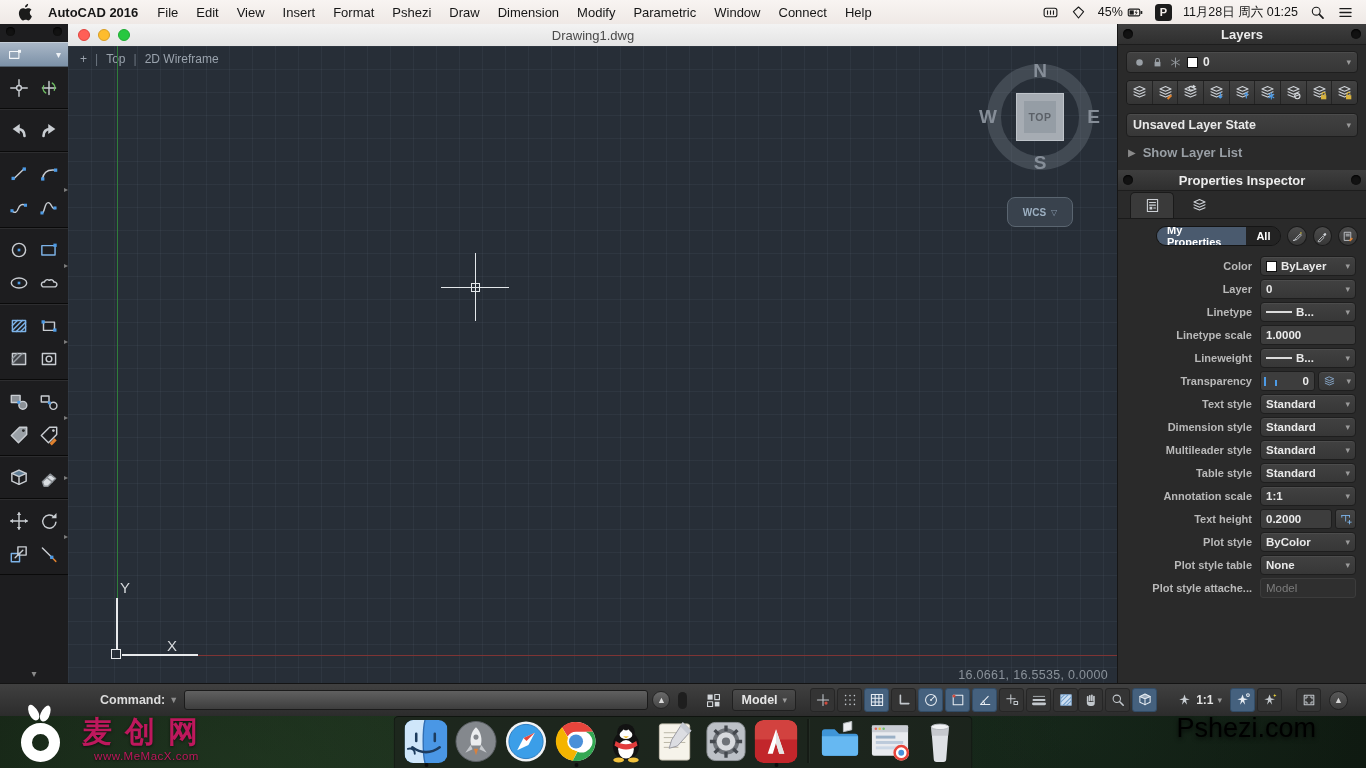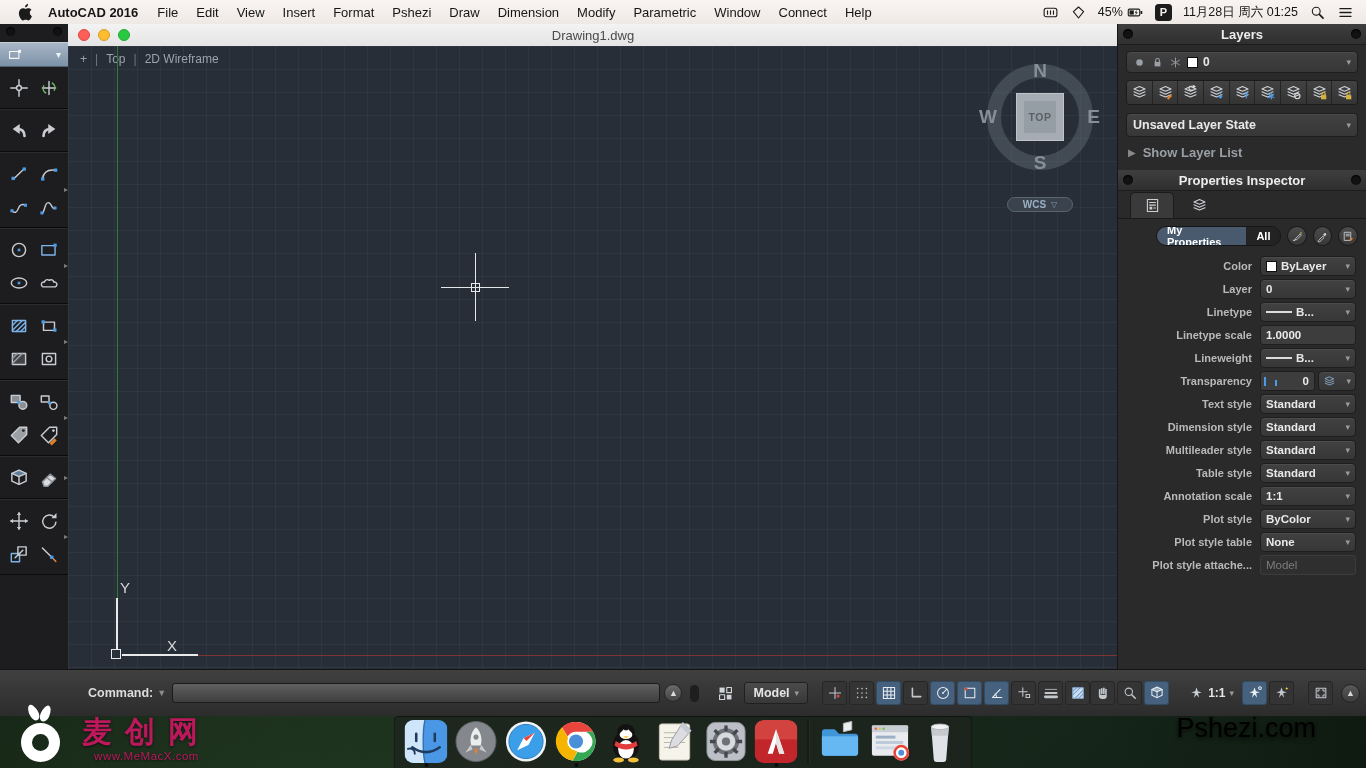--- a/index.html
+++ b/index.html
@@ -76,21 +76,21 @@
   .vc-ring{position:absolute;inset:1px;border-radius:50%;border:14px solid rgba(128,138,150,.30);box-sizing:border-box;}
   .vc-letter{position:absolute;color:#868e98;font-weight:bold;font-size:19px;}
   .vc-n{top:-3px;left:50%;transform:translateX(-50%);}
   .vc-s{bottom:-3px;left:50%;transform:translateX(-50%);}
   .vc-w{left:-7px;top:50%;transform:translateY(-50%);}
   .vc-e{right:-6px;top:50%;transform:translateY(-50%);}
   .vc-face{position:absolute;left:50%;top:50%;transform:translate(-50%,-50%);width:46px;height:46px;background:#a6acb3;
     border:1px solid #bfc4ca;display:flex;align-items:center;justify-content:center;}
   .vc-face-in{width:32px;height:32px;background:#959da5;display:flex;align-items:center;justify-content:center;
     color:#5b6067;font-size:10.5px;font-weight:bold;letter-spacing:.5px;}
-  .wcs-pill{position:absolute;left:939px;top:151px;width:66px;height:15px;border-radius:8px;background:#39424d;
+  .wcs-pill{position:absolute;left:939px;top:151px;width:66px;height:30px;border-radius:8px;background:#39424d;
     border:1px solid #5a6570;display:flex;align-items:center;justify-content:center;gap:5px;
     color:#9db0c2;font-size:10px;font-weight:bold;box-sizing:border-box;}
   .wcs-pill .c{font-size:8px;color:#8597a9;}
   .coords{position:absolute;right:10px;top:622px;color:#8a929a;font-size:12.5px;letter-spacing:.3px;}
 
   
   .sidepanel{position:absolute;right:0;top:0;bottom:33px;width:248px;background:#2a2a2a;border-left:1px solid #161616;color:#ddd;}
   .panel-header{position:relative;height:20px;background:linear-gradient(#3e3e3e,#2f2f2f);border-bottom:1px solid #1d1d1d;
     display:flex;align-items:center;justify-content:center;font-size:13px;font-weight:bold;color:#ececec;}
   .panel-header .hole{position:absolute;top:5px;width:10px;height:10px;}
@@ -135,22 +135,22 @@
   .dd-mini{width:38px;height:20px;padding:0 4px;}
   .dd-mini .ic{width:13px;height:13px;color:#8fb3d9;}
   .tinput.th{width:72px;}
   .icbtn{width:21px;height:20px;background:linear-gradient(#454545,#383838);border:1px solid #1e1e1e;border-radius:3px;
     display:flex;align-items:center;justify-content:center;box-sizing:border-box;}
   .icbtn .ic{width:14px;height:14px;color:#8fb3d9;}
   .dinput{height:20px;background:#2f2f2f;border:1px solid #3c3c3c;border-radius:3px;box-sizing:border-box;
     display:flex;align-items:center;padding:0 5px;font-size:11.5px;color:#7c7c7c;width:96px;}
 
   
-  .statusbar{position:absolute;left:0;right:0;bottom:0;height:47px;background:linear-gradient(#404040,#2c2c2c);
-    border-top:1px solid #141414;display:flex;align-items:center;padding:0 4px;box-sizing:border-box;z-index:5;margin-top:12px;}
+  .statusbar{position:absolute;left:0;right:0;bottom:0;height:33px;background:linear-gradient(#404040,#2c2c2c);
+    border-top:1px solid #141414;display:flex;align-items:center;padding:0 16px;box-sizing:border-box;z-index:5;margin-top:12px;}
   .cmd-label{color:#dcdcdc;font-size:12.5px;font-weight:bold;margin-left:84px;}
   .cmd-caret{color:#8c8c8c;font-size:9px;margin:0 6px 0 4px;}
   .cmd-input{flex:1;max-width:520px;height:20px;border-radius:3px;background:linear-gradient(#606060,#3e3e3e);
     border:1px solid #1b1b1b;box-sizing:border-box;}
   .cmd-up{width:18px;height:18px;border-radius:50%;background:linear-gradient(#6a6a6a,#454545);border:1px solid #262626;
     display:flex;align-items:center;justify-content:center;color:#ddd;font-size:9px;margin-left:4px;box-sizing:border-box;}
   .cmd-thumb{width:9px;height:17px;border-radius:5px;background:#1e1e1e;margin-left:8px;}
   .sb-squares{margin-left:18px;display:flex;align-items:center;}
   .sb-squares .ic{width:17px;height:17px;color:#d2d6da;}
   .model-btn{margin-left:10px;height:22px;padding:0 8px;background:linear-gradient(#4b4b4b,#383838);border:1px solid #202020;
@@ -964,20 +964,36 @@
               <span class="dd-caret">▾</span>
             </div>
           </div>
         </div>
         <div class="prop-row">
           <div class="prop-label">Annotation scale</div>
           <div class="prop-value">
             <div class="dropdown dd-sm">
               <span>1:1</span>
               <span class="dd-caret">▾</span>
+            </div>
+          </div>
+        </div>
+        <div class="prop-row">
+          <div class="prop-label">Text height</div>
+          <div class="prop-value">
+            <div class="tinput th">0.2000</div>
+            <div class="icbtn">
+              <span class="ic">
+                <svg viewBox="0 0 20 20" xmlns="http://www.w3.org/2000/svg">
+                  <g stroke="currentColor" fill="none" stroke-width="1.3" stroke-linecap="round" stroke-linejoin="round">
+                    <path d="M4 5h11M4 5v2.5M15 5v2.5M9.5 5v8" stroke="#7db3e8"></path>
+                    <path d="M12.5 14.5h5M15 12v5" stroke="#7db3e8"></path>
+                  </g>
+                </svg>
+              </span>
             </div>
           </div>
         </div>
         <div class="prop-row">
           <div class="prop-label">Plot style</div>
           <div class="prop-value">
             <div class="dropdown dd-sm">
               <span>ByColor</span>
               <span class="dd-caret">▾</span>
             </div>

